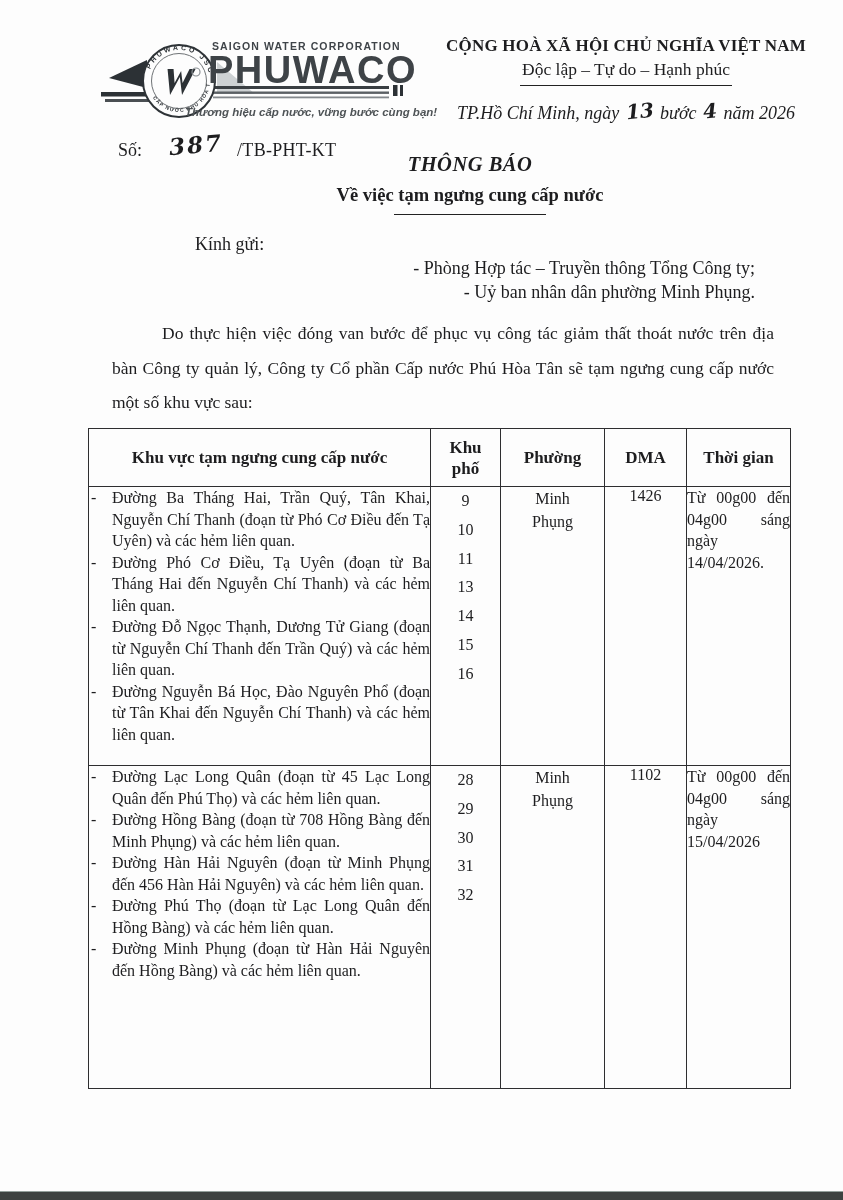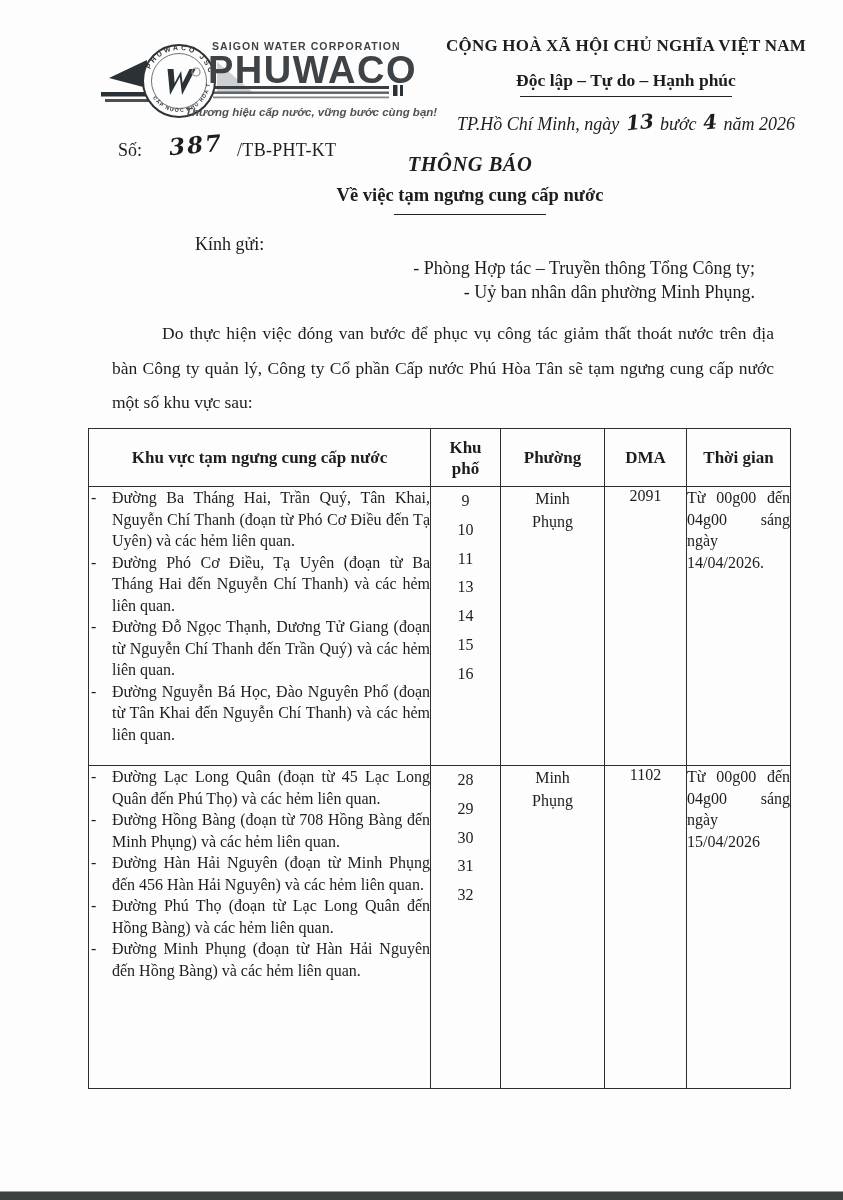--- a/index.html
+++ b/index.html
@@ -29,21 +29,21 @@
   }
   .slogan{
     position:absolute;left:90px;top:70px;width:240px;
     font-family:"Liberation Sans",sans-serif;
     font-size:11.5px;font-weight:bold;font-style:italic;
     color:#4e5356;white-space:nowrap;
   }
   
   .nat-block{position:absolute;left:430px;top:36px;width:392px;text-align:center;}
   .nat-title{font-size:17px;font-weight:bold;letter-spacing:.2px;}
-  .nat-motto{font-size:17.5px;font-weight:bold;margin-top:14px;}
+  .nat-motto{font-size:17.5px;font-weight:normal;margin-top:3px;}
   .nat-rule{width:212px;height:0;border-top:1.6px solid #222;margin:5px auto 0;}
   .date-line{margin-top:14px;font-style:italic;font-size:18px;white-space:nowrap;}
   .hand{
     display:inline-block;
     font-family:"DejaVu Serif",serif;
     font-style:italic;font-weight:bold;
     transform:rotate(-5deg);
     position:relative;top:-1px;
   }
   .hand-day,.hand-month{font-size:20px;margin:0 2px;}
@@ -222,21 +222,21 @@
         <div>10</div>
         <div>11</div>
         <div>13</div>
         <div>14</div>
         <div>15</div>
         <div>16</div>
       </td>
       <td class="cell-phuong">
         <div class="phuong-inner">Minh Phụng</div>
       </td>
-      <td class="cell-dma">2091</td>
+      <td class="cell-dma">1426</td>
       <td class="cell-time">
         <div class="time-inner">Từ 00g00 đến 04g00 sáng ngày 14/04/2026.</div>
       </td>
     </tr>
 
     <tr class="row-2">
       <td class="cell-areas">
         <div class="area-item">
           <span class="area-marker">-</span>
           <span class="area-text">Đường Lạc Long Quân (đoạn từ 45 Lạc Long Quân đến Phú Thọ) và các hẻm liên quan.</span>

